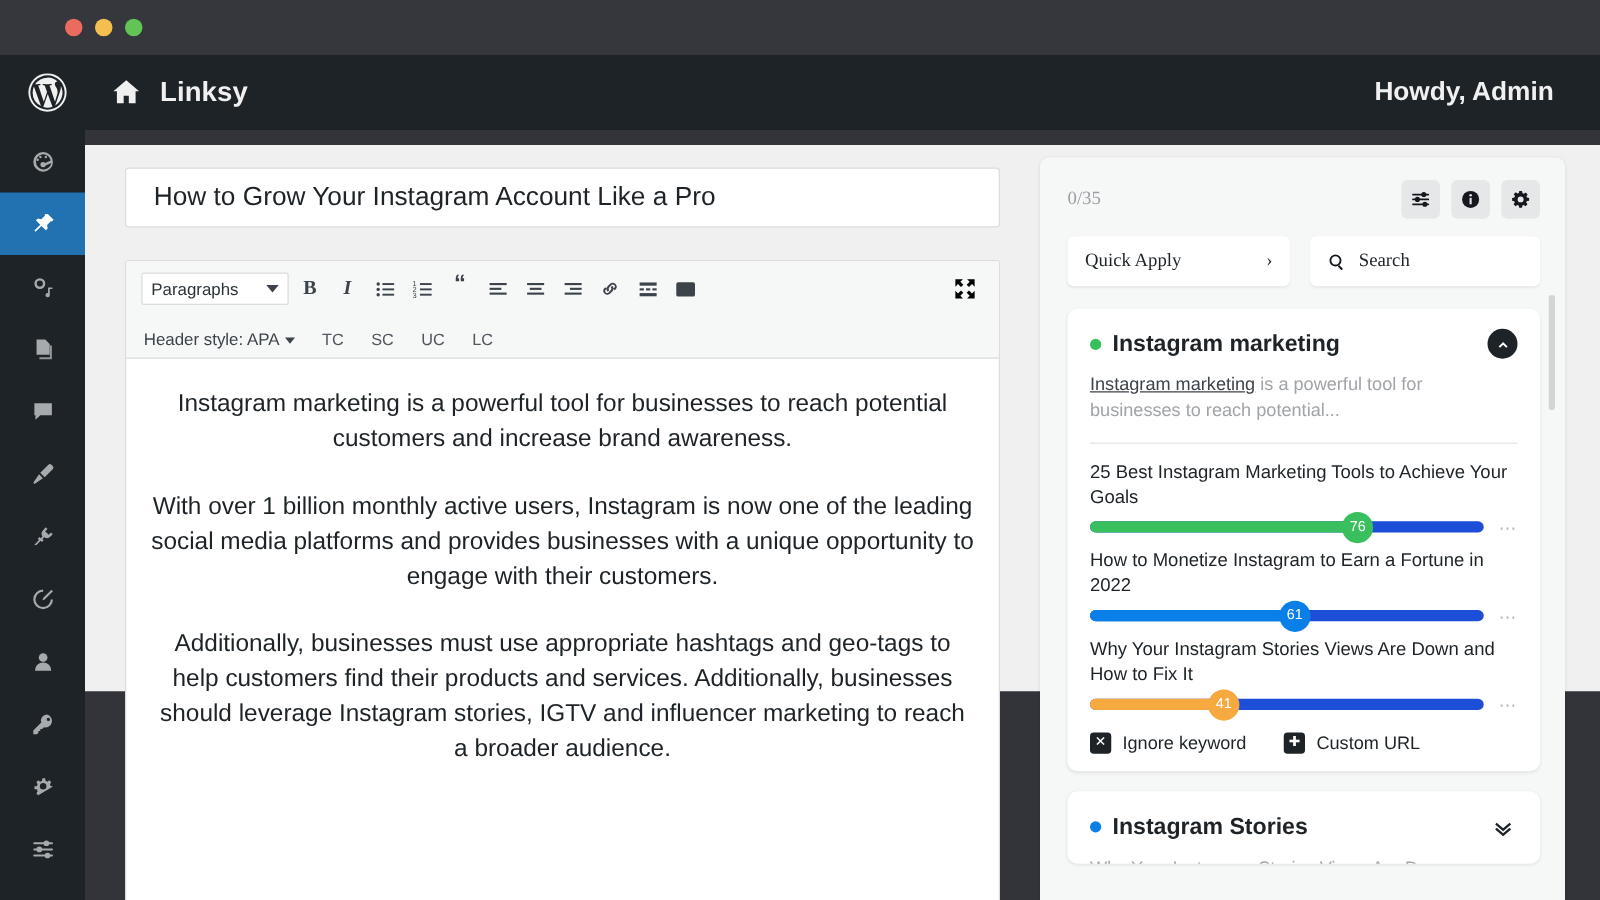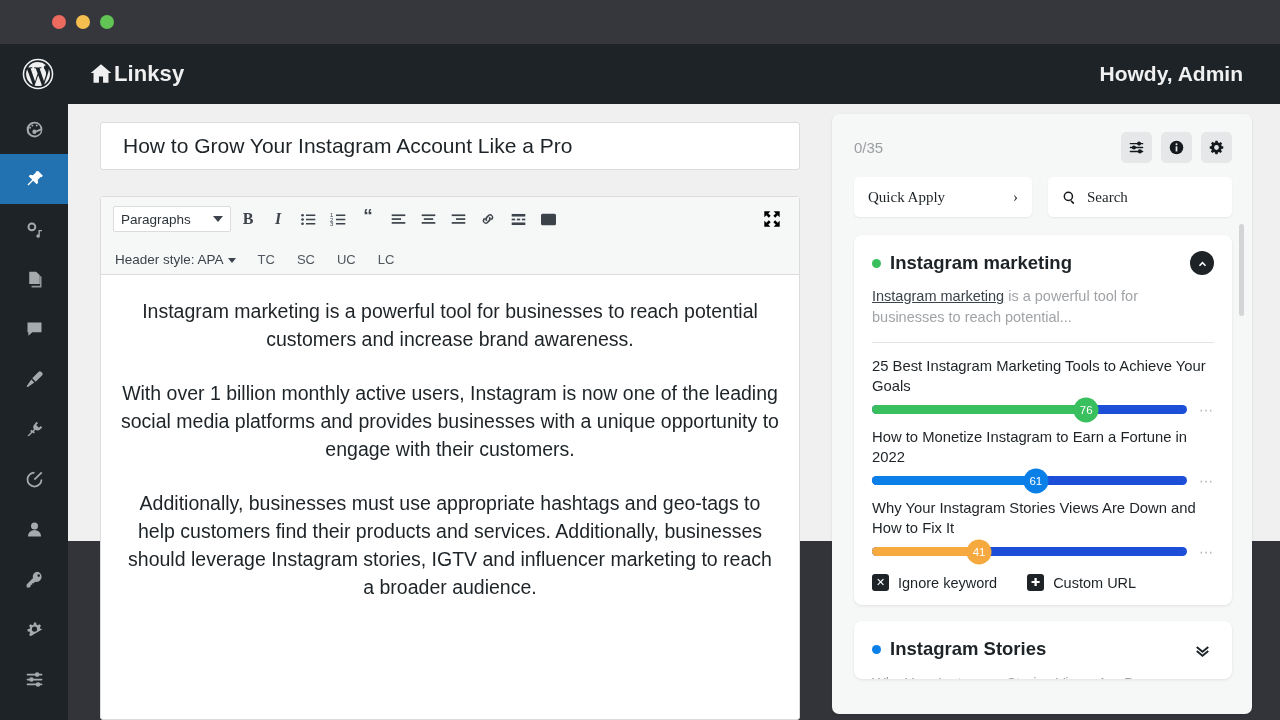--- a/index.html
+++ b/index.html
@@ -24,21 +24,21 @@
 
   
   .adminbar {
     position: absolute; left: 0; top: 44px; width: 1280px; height: 60px;
     background: #1d2327; display: flex; align-items: center;
   }
   .wp-logo {
     width: 40px; height: 40px; margin-left: 18px; flex: 0 0 40px;
     display: flex; align-items: center; justify-content: center;
   }
-  .home-group { display: flex; align-items: center; margin-left: 30px; }
+  .home-group { display: flex; align-items: center; gap: 14px; margin-left: 30px; }
   .home-icon { width: 26px; height: 26px; display: block; }
   .site-name {
     color: #f0f0f1; font-size: 22px; font-weight: bold; letter-spacing: .1px;
   }
   .howdy {
     margin-left: auto; margin-right: 37px;
     color: #f0f0f1; font-size: 21px; font-weight: bold;
   }
 
   
@@ -56,21 +56,21 @@
     transform: translateY(-50%);
     border-top: 9px solid transparent; border-bottom: 9px solid transparent;
     border-left: 9px solid #2271b1;
   }
   .menu-item svg { width: 21px; height: 21px; display: block; }
   .menu-item .ic { fill: #a7aaad; }
   .menu-item.active .ic { fill: #ffffff; }
 
   
   .content {
-    position: absolute; left: 68px; top: 104px; width: 1212px; height: 437px;
+    position: absolute; left: 68px; top: 116px; width: 1212px; height: 437px;
     background: #f0f0f1;
   }
 
   
   .editor-col {
     position: absolute; left: 32px; top: 18px; width: 700px;
   }
   .title-box {
     height: 48px; background: #fff; border: 1px solid #dcdcde; border-radius: 3px;
     display: flex; align-items: center; padding: 0 22px;
@@ -125,21 +125,21 @@
   }
 
   
   .seo-panel {
     position: absolute; left: 764px; top: 10px; width: 420px; height: 600px;
     background: #f6f7f7; border-radius: 7px;
     box-shadow: 0 1px 3px rgba(0,0,0,.10);
     overflow: hidden;
   }
   .seo-head {
-    display: flex; align-items: center; padding: 18px 20px 0 22px;
+    display: flex; align-items: center; padding: 18px 20px 0 22px; font-family: Liberation Serif, serif;
   }
   .counter { font-size: 15px; color: #9b9fa3; }
   .head-btns { margin-left: auto; display: flex; gap: 9px; }
   .hbtn {
     width: 31px; height: 31px; border-radius: 5px; background: #e6e7e8;
     display: flex; align-items: center; justify-content: center;
   }
   .hbtn svg { display: block; }
   .hbtn .ic { fill: #15191e; }
 

